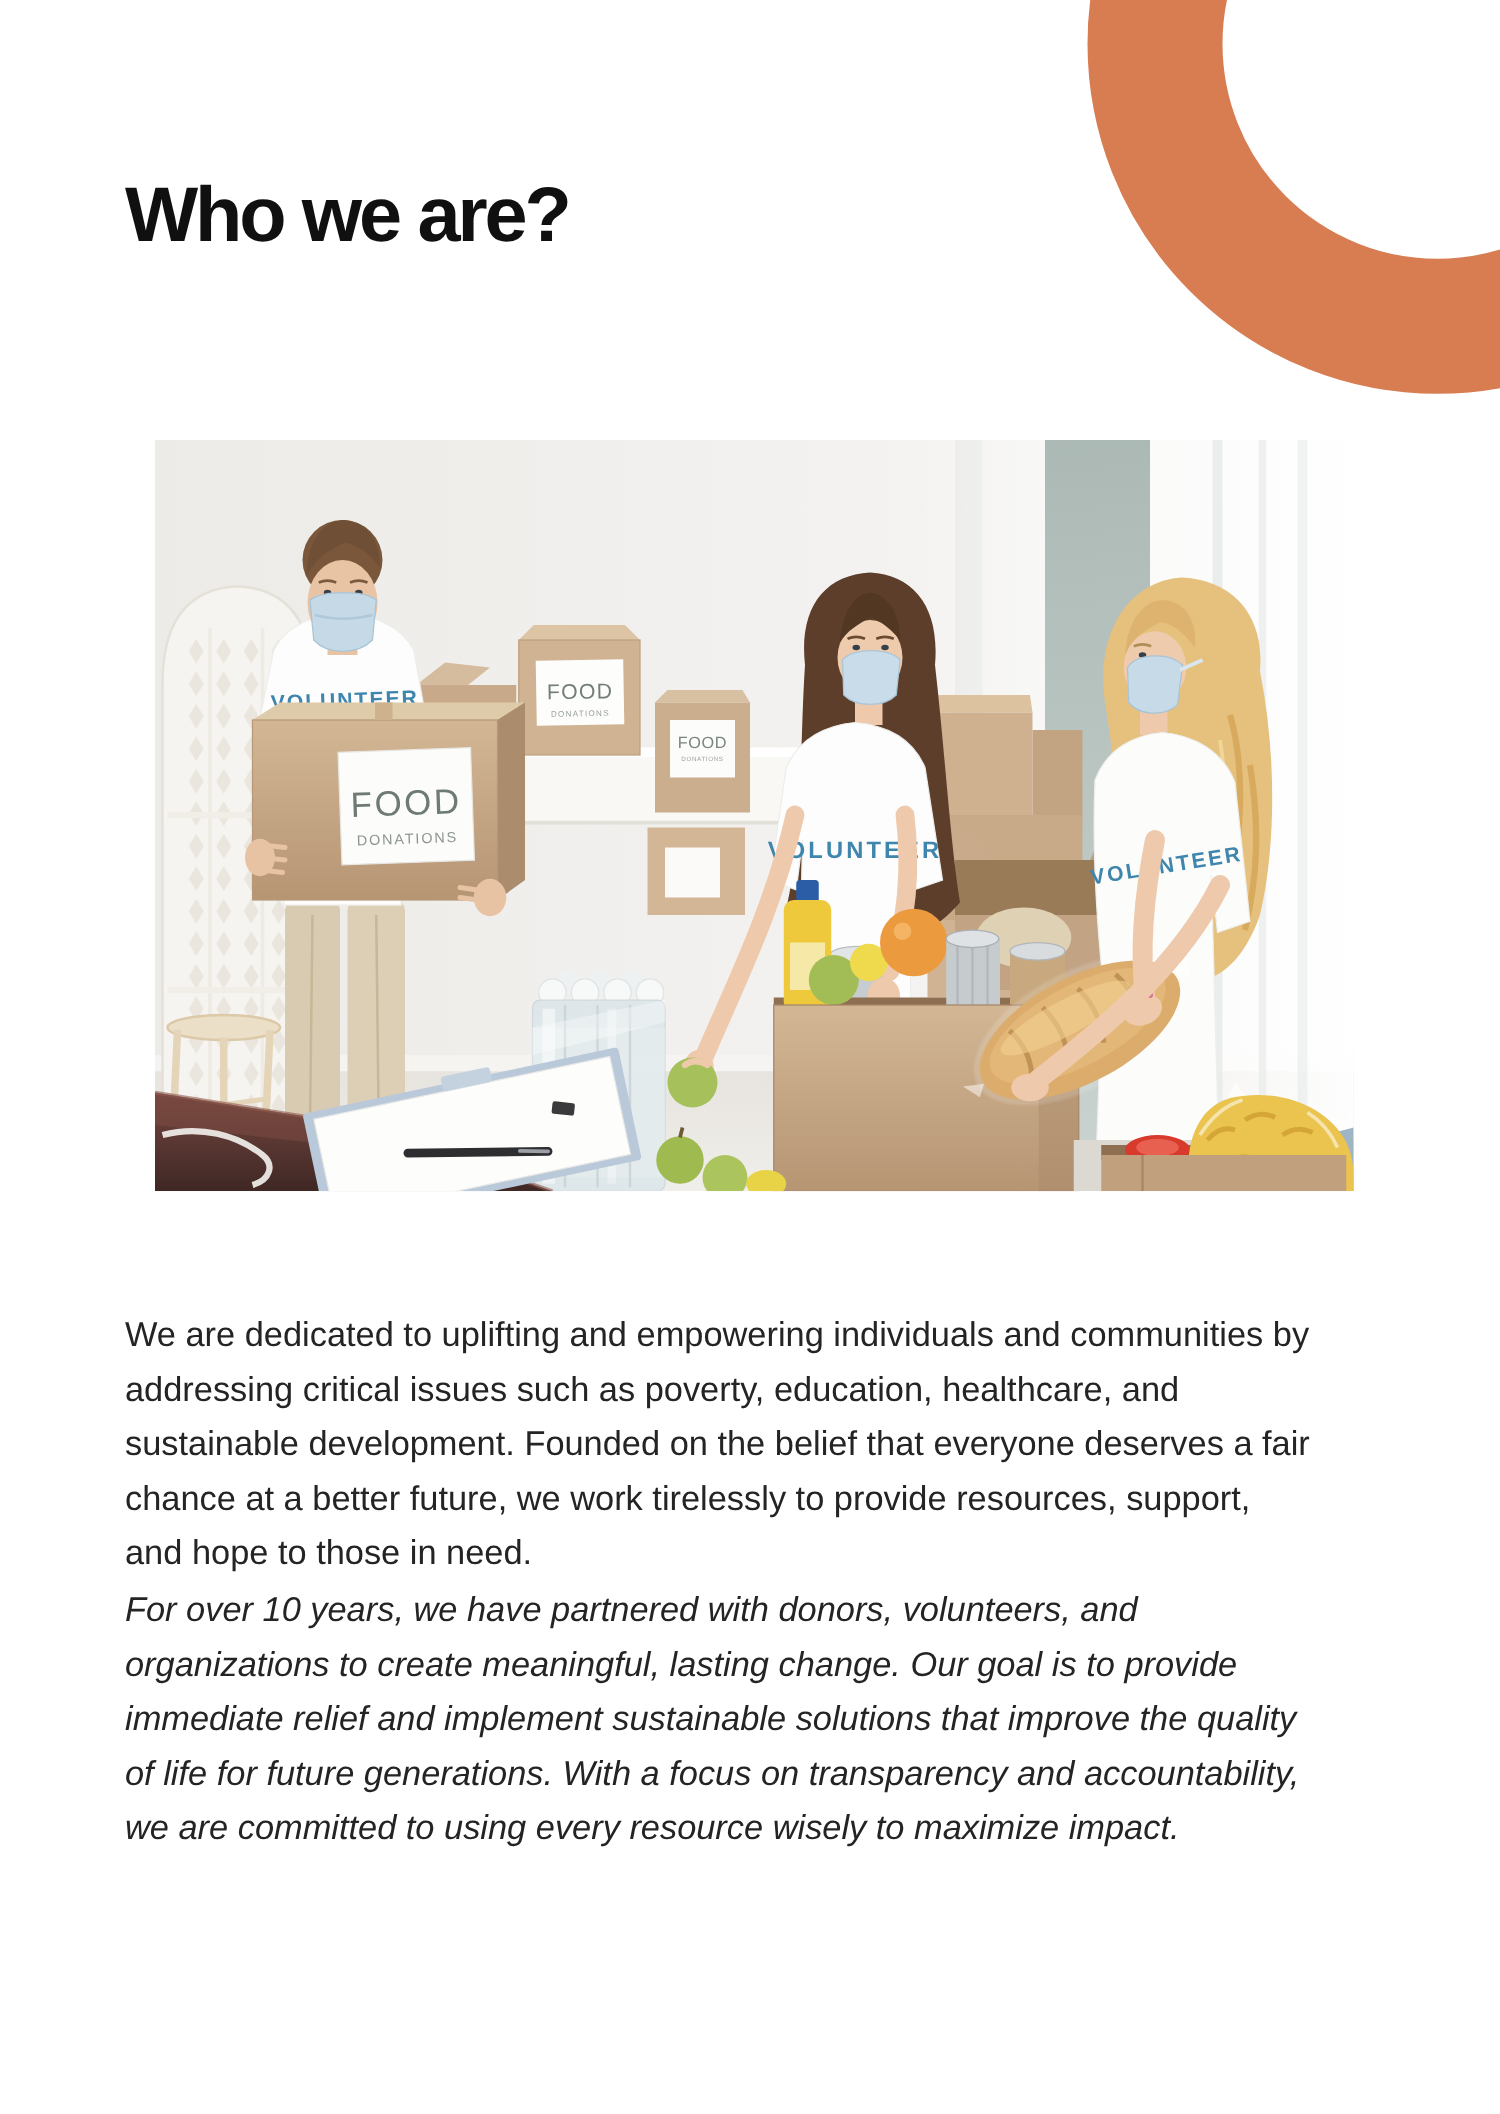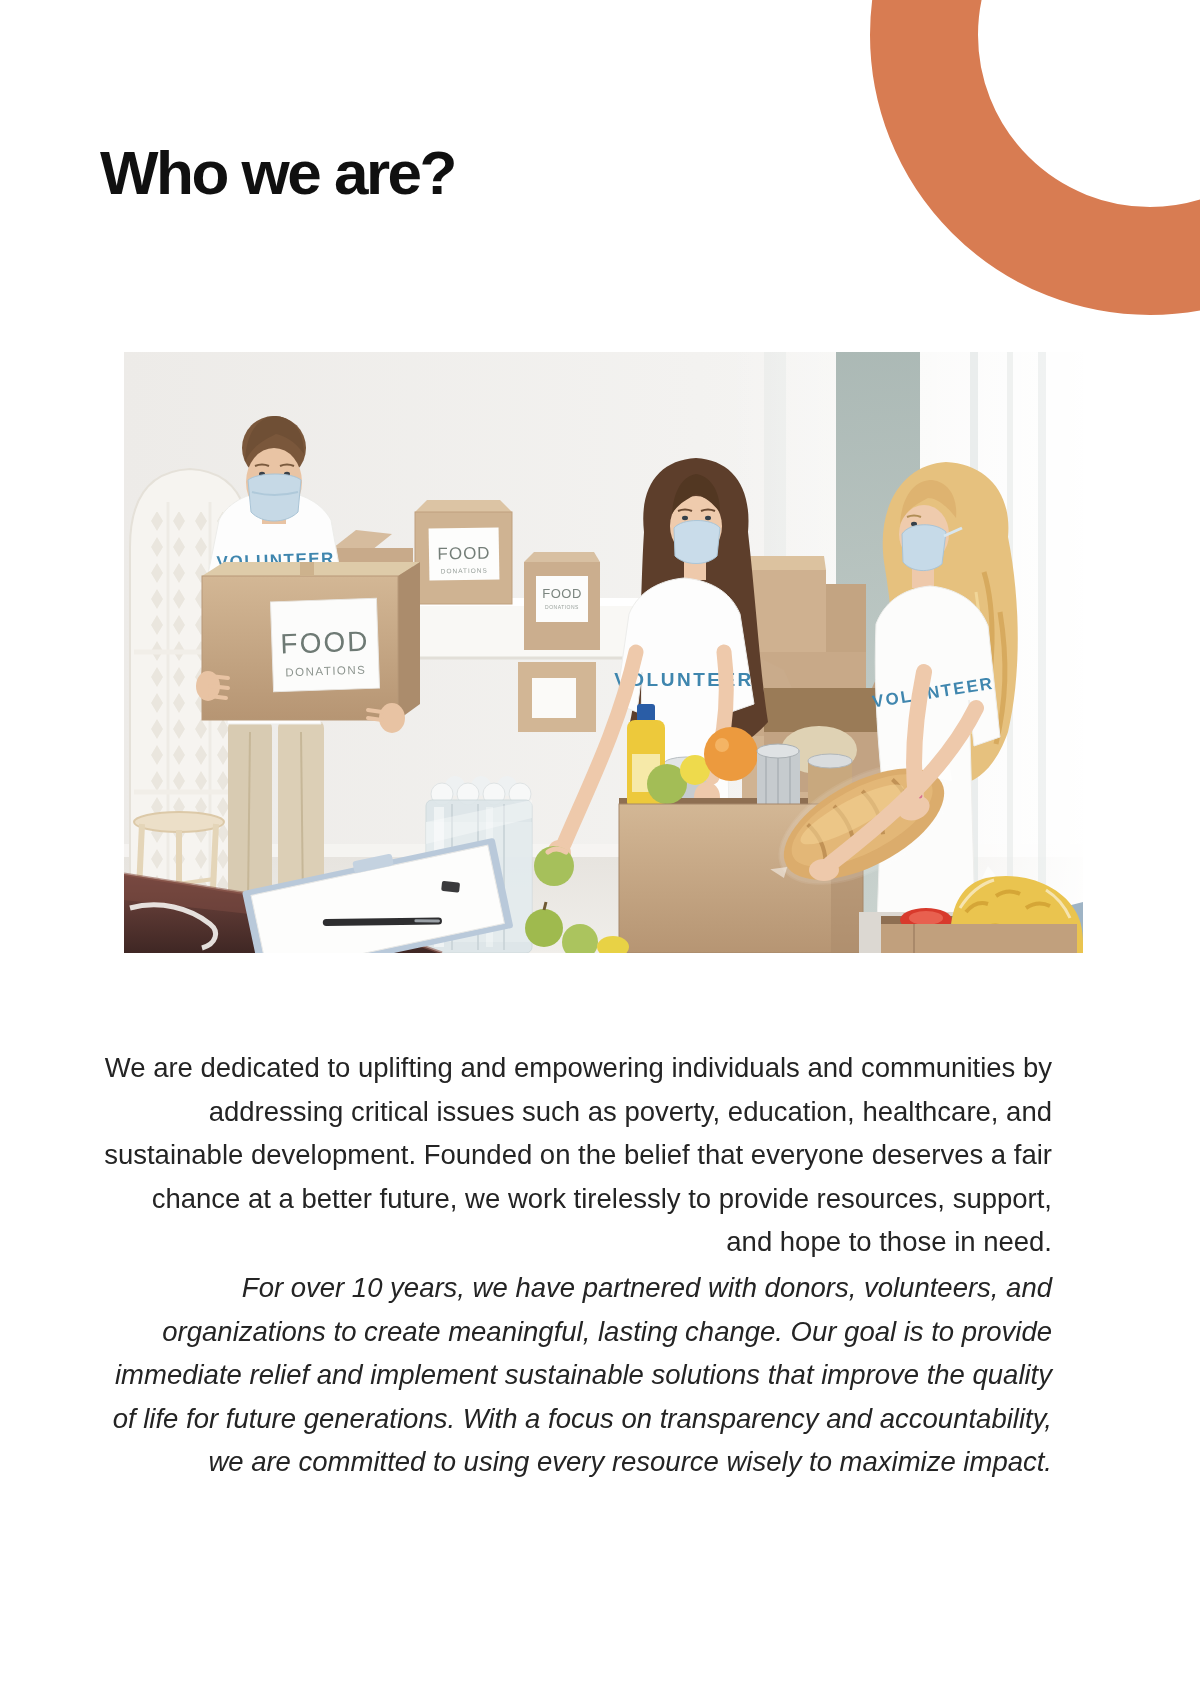--- a/index.html
+++ b/index.html
@@ -6,21 +6,21 @@
   .page{position:relative;width:1200px;height:1691px;background:#ffffff;overflow:hidden;
         font-family:"Liberation Sans",sans-serif;}
   .accent-ring{position:absolute;left:870px;top:-245px;width:560px;height:560px;
         box-sizing:border-box;border:108px solid #d87c52;border-radius:50%;}
   .title{position:absolute;left:100px;top:142px;margin:0;font-size:62px;line-height:1;
         font-weight:700;letter-spacing:-2.5px;color:#101010;}
   .hero{position:absolute;left:124px;top:352px;width:959px;height:601px;margin:0;overflow:hidden;}
   .hero svg{display:block;}
   .about{position:absolute;left:100px;top:1046px;width:952px;color:#242424;
         font-size:27.5px;line-height:43.6px;font-weight:400;}
-  .about p{margin:0;text-align:right;}
+  .about p{margin:0;}
   .about p + p{margin-top:2px;font-style:italic;}
   text{font-family:"Liberation Sans",sans-serif;}
 </style>
 </head>
 <body>
 
 <div class="page">
 
   <div class="accent-ring"></div>
 

